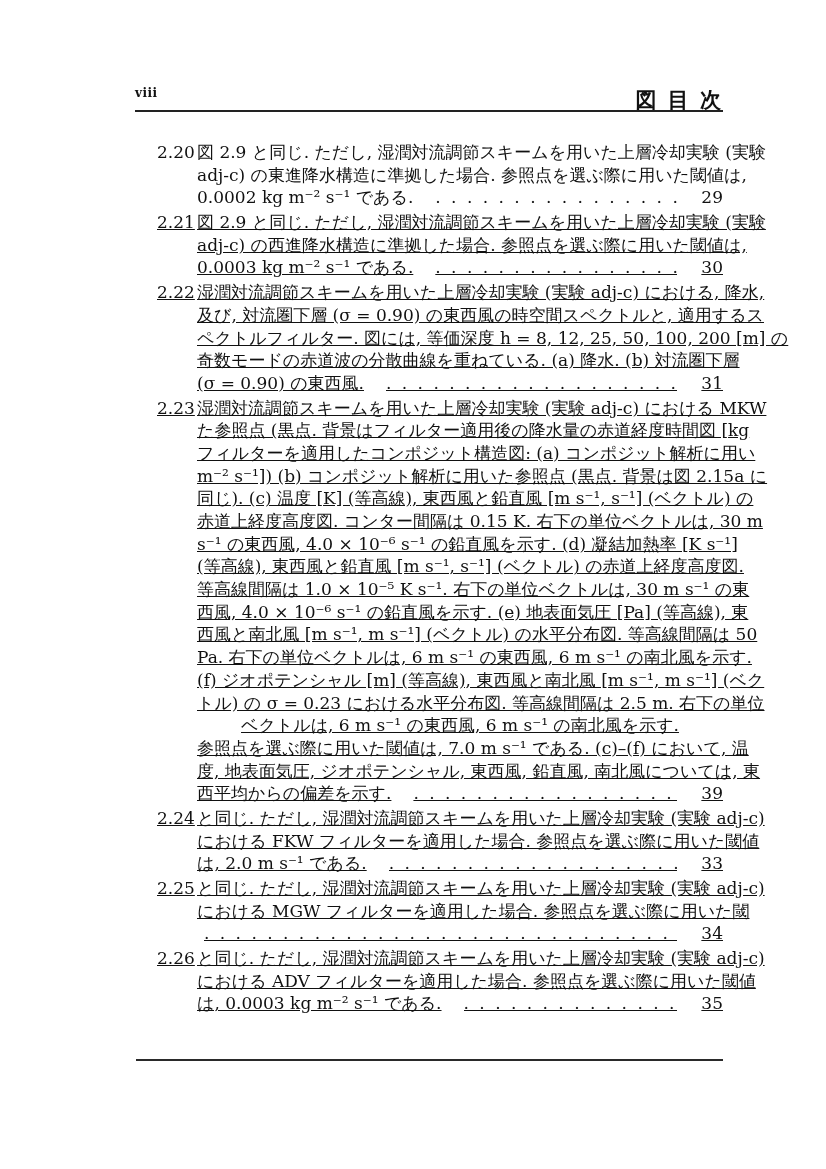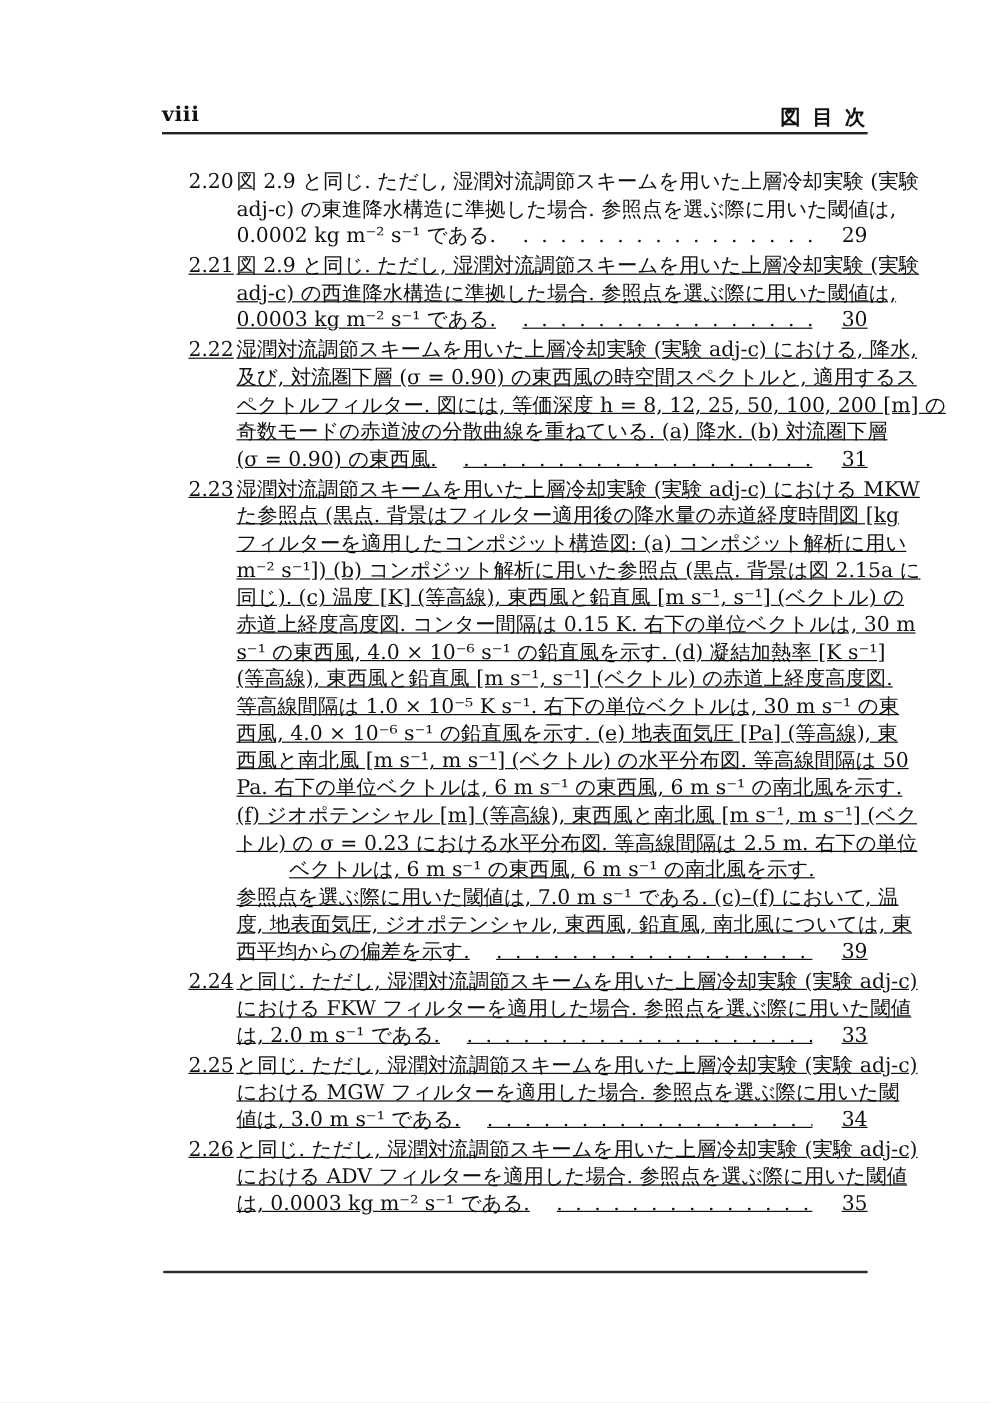--- a/index.html
+++ b/index.html
@@ -7,25 +7,25 @@
     position:relative;
     width:826px;height:1169px;
     background:#ffffff;
     margin:0 auto;
     font-family:"DejaVu Serif","Liberation Serif",serif;
     color:#111111;
     overflow:hidden;
   }
   .hdr-num{
     position:absolute;left:135px;top:86px;
-    font-size:17px;font-weight:bold;letter-spacing:.5px;
+    font-size:12px;font-weight:bold;letter-spacing:.5px;
   }
   .hdr-title{
     position:absolute;right:103px;top:86px;
-    font-size:17px;font-weight:bold;letter-spacing:2px;
+    font-size:21px;font-weight:bold;letter-spacing:2px;
   }
   .hdr-rule{
     position:absolute;left:135px;top:110px;width:588px;height:1.5px;
     background:#222222;
   }
   .ftr-rule{
     position:absolute;left:136px;top:1059px;width:587px;height:2px;
     background:#2a2a2a;
   }
   .toc{
@@ -135,21 +135,20 @@
           </div>
         </div>
   </div>
 
   <div class="entry">
     <div class="e-num">2.25</div>
     <div class="e-body">
           <div class="line">と同じ. ただし, 湿潤対流調節スキームを用いた上層冷却実験 (実験 adj-c)</div>
           <div class="line">における MGW フィルターを適用した場合. 参照点を選ぶ際に用いた閾</div>
           <div class="lastline">
-            <span class="lt">値は, 3.0 m s⁻¹ である.</span>
             <span class="dots">. . . . . . . . . . . . . . . . . . . . . . . . . . . . . . . . . . . . . . . . . . . . . . . . . . . . . . . . . . . .</span>
             <span class="pg">34</span>
           </div>
         </div>
   </div>
 
   <div class="entry">
     <div class="e-num">2.26</div>
     <div class="e-body">
           <div class="line">と同じ. ただし, 湿潤対流調節スキームを用いた上層冷却実験 (実験 adj-c)</div>

